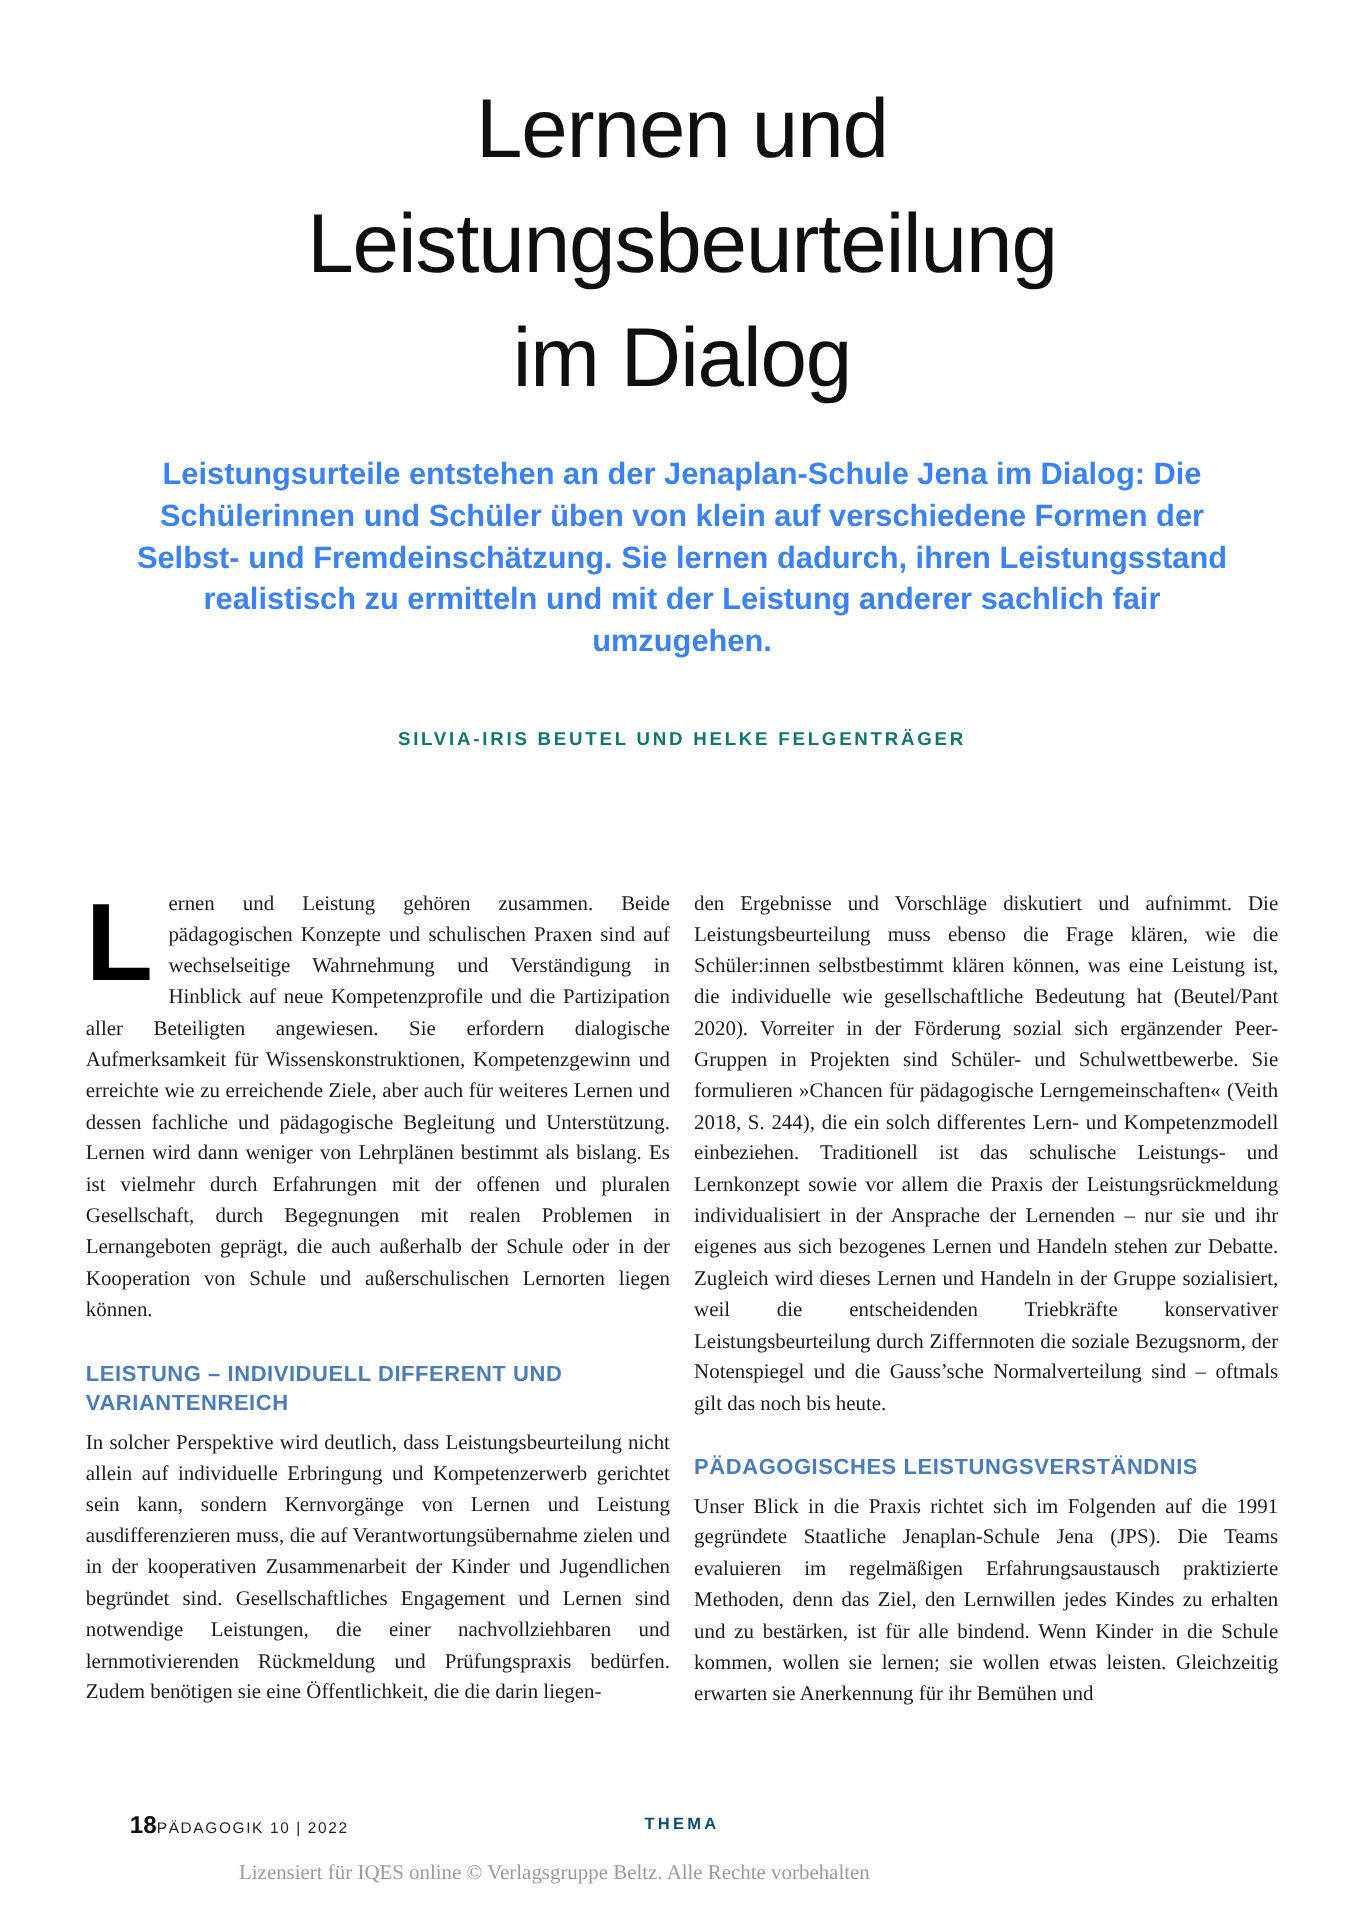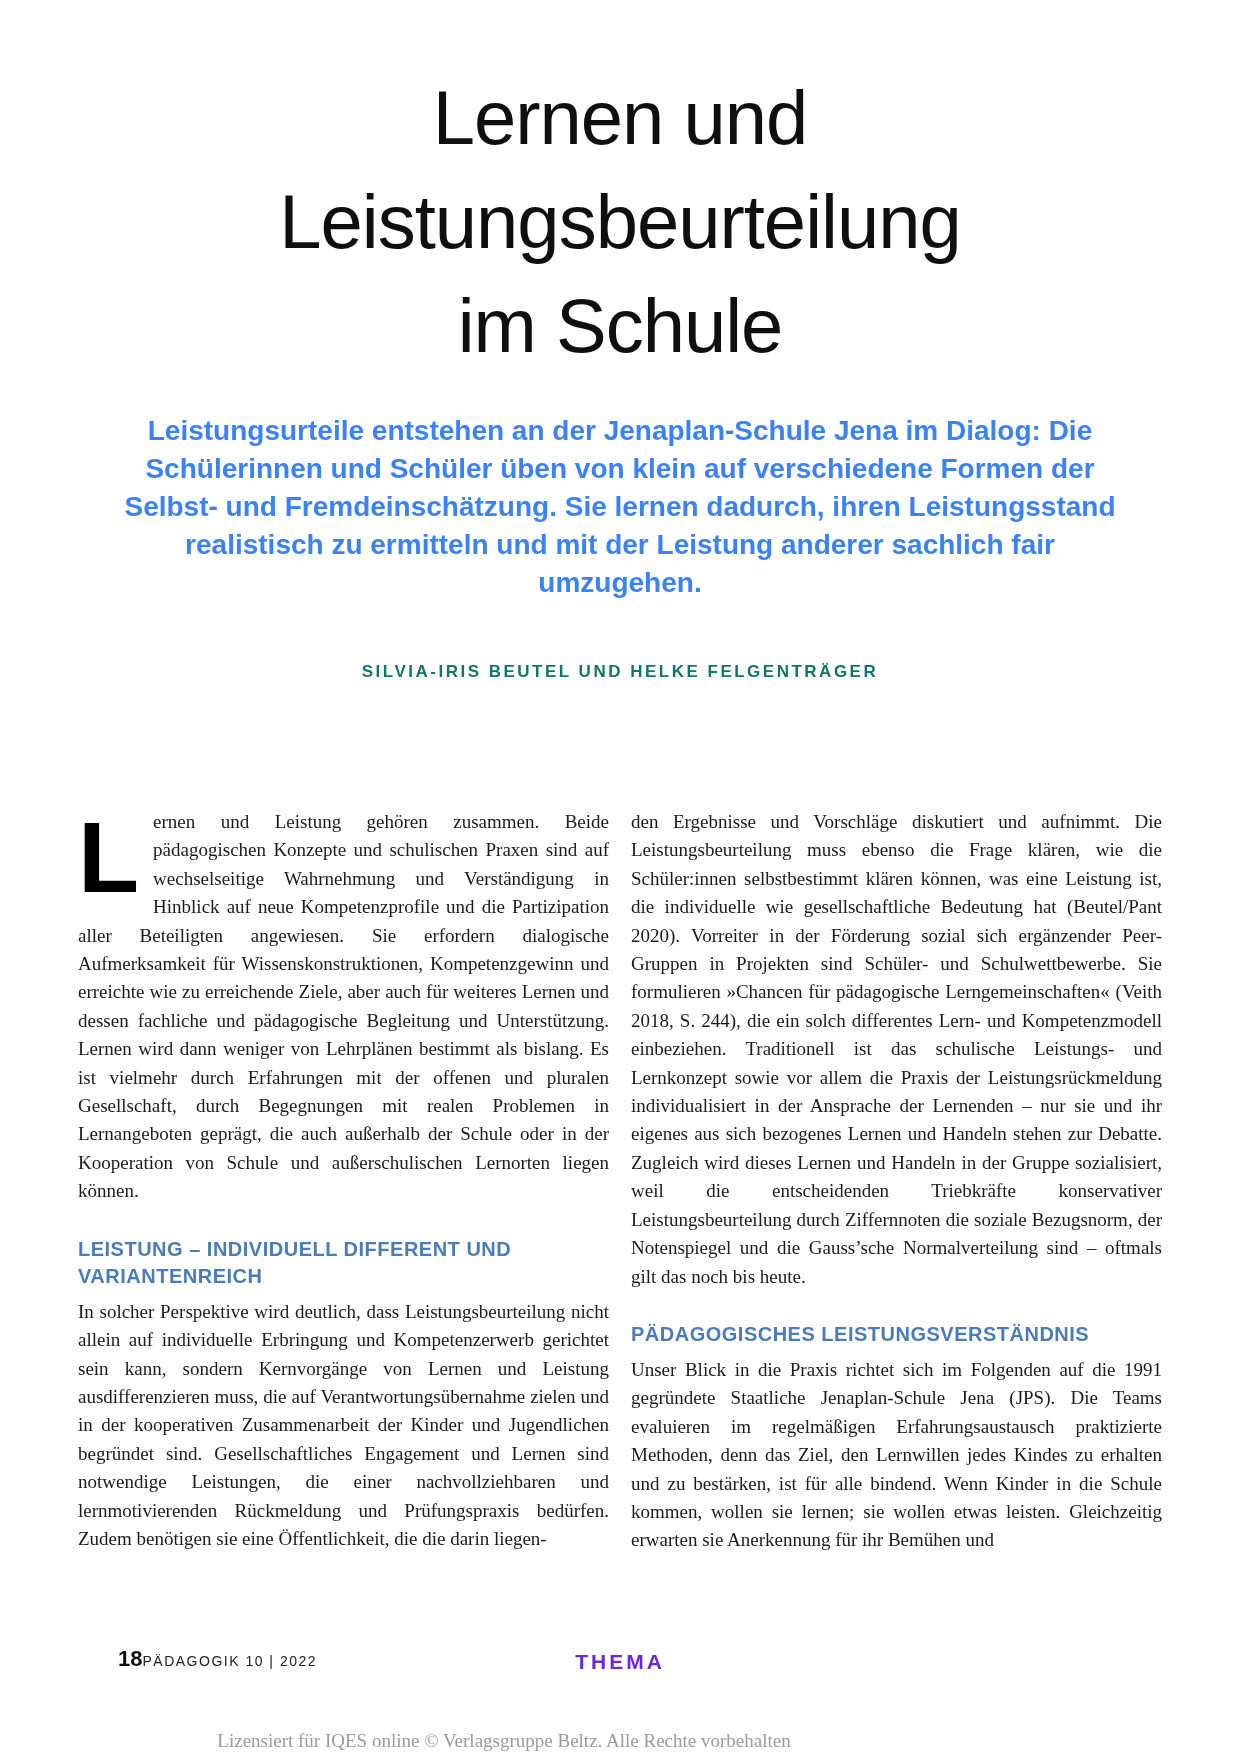--- a/index.html
+++ b/index.html
@@ -28,34 +28,34 @@
   .subhead{font-family:"Liberation Sans",sans-serif;font-weight:700;
            font-size:20px;line-height:27px;color:#4a7cba;
            letter-spacing:0.5px;margin:30px 0 8px 0;text-align:left;}
 
   .footer{position:absolute;top:1646px;left:78px;right:78px;height:34px;
           font-family:"Liberation Sans",sans-serif;}
   .footer-left{position:absolute;left:0;top:0;display:flex;align-items:baseline;margin-left:40px;}
   .page-num{font-size:22px;font-weight:700;color:#101010;}
   .journal{font-size:14px;letter-spacing:1.5px;color:#222222;text-align:right;}
   .section-label{position:absolute;left:50%;top:4px;transform:translateX(-50%);
-                 font-size:21px;font-weight:700;letter-spacing:3px;color:#6d28d9;}
+                 font-size:15px;font-weight:700;letter-spacing:3px;color:#0c4a6e;}
 
   .license{position:absolute;top:1692px;left:0;width:1008px;text-align:center;
-           font-family:"Liberation Serif",serif;font-size:19px;color:#9b9b9b;margin-top:38px;}
+           font-family:"Liberation Serif",serif;font-size:19px;color:#9b9b9b;}
 </style>
 </head>
 <body>
 
 <div class="page">
 
   <h1 class="title">
     <span>Lernen und</span><br>
     <span>Leistungsbeurteilung</span><br>
-    <span>im Schule</span>
+    <span>im Dialog</span>
   </h1>
 
   <p class="lead">Leistungsurteile entstehen an der Jenaplan-Schule Jena im Dialog: Die Schülerinnen und Schüler üben von klein auf verschiedene Formen der Selbst- und Fremdeinschätzung. Sie lernen dadurch, ihren Leistungsstand realistisch zu ermitteln und mit der Leistung anderer sachlich fair umzugehen.</p>
 
   <div class="authors">SILVIA-IRIS BEUTEL UND HELKE FELGENTRÄGER</div>
 
   <div class="columns">
 
     <div class="col">
       <p><span class="dropcap">L</span><span>ernen und Leistung gehören zusammen. Beide pädagogischen Konzepte und schulischen Praxen sind auf wechselseitige Wahrnehmung und Verständigung in Hinblick auf neue Kompetenzprofile und die Partizipation aller Beteiligten angewiesen. Sie erfordern dialogische Aufmerksamkeit für Wissenskonstruktionen, Kompetenzgewinn und erreichte wie zu erreichende Ziele, aber auch für weiteres Lernen und dessen fachliche und pädagogische Begleitung und Unterstützung. Lernen wird dann weniger von Lehrplänen bestimmt als bislang. Es ist vielmehr durch Erfahrungen mit der offenen und pluralen Gesellschaft, durch Begegnungen mit realen Problemen in Lernangeboten geprägt, die auch außerhalb der Schule oder in der Kooperation von Schule und außerschulischen Lernorten liegen können.</span></p>

